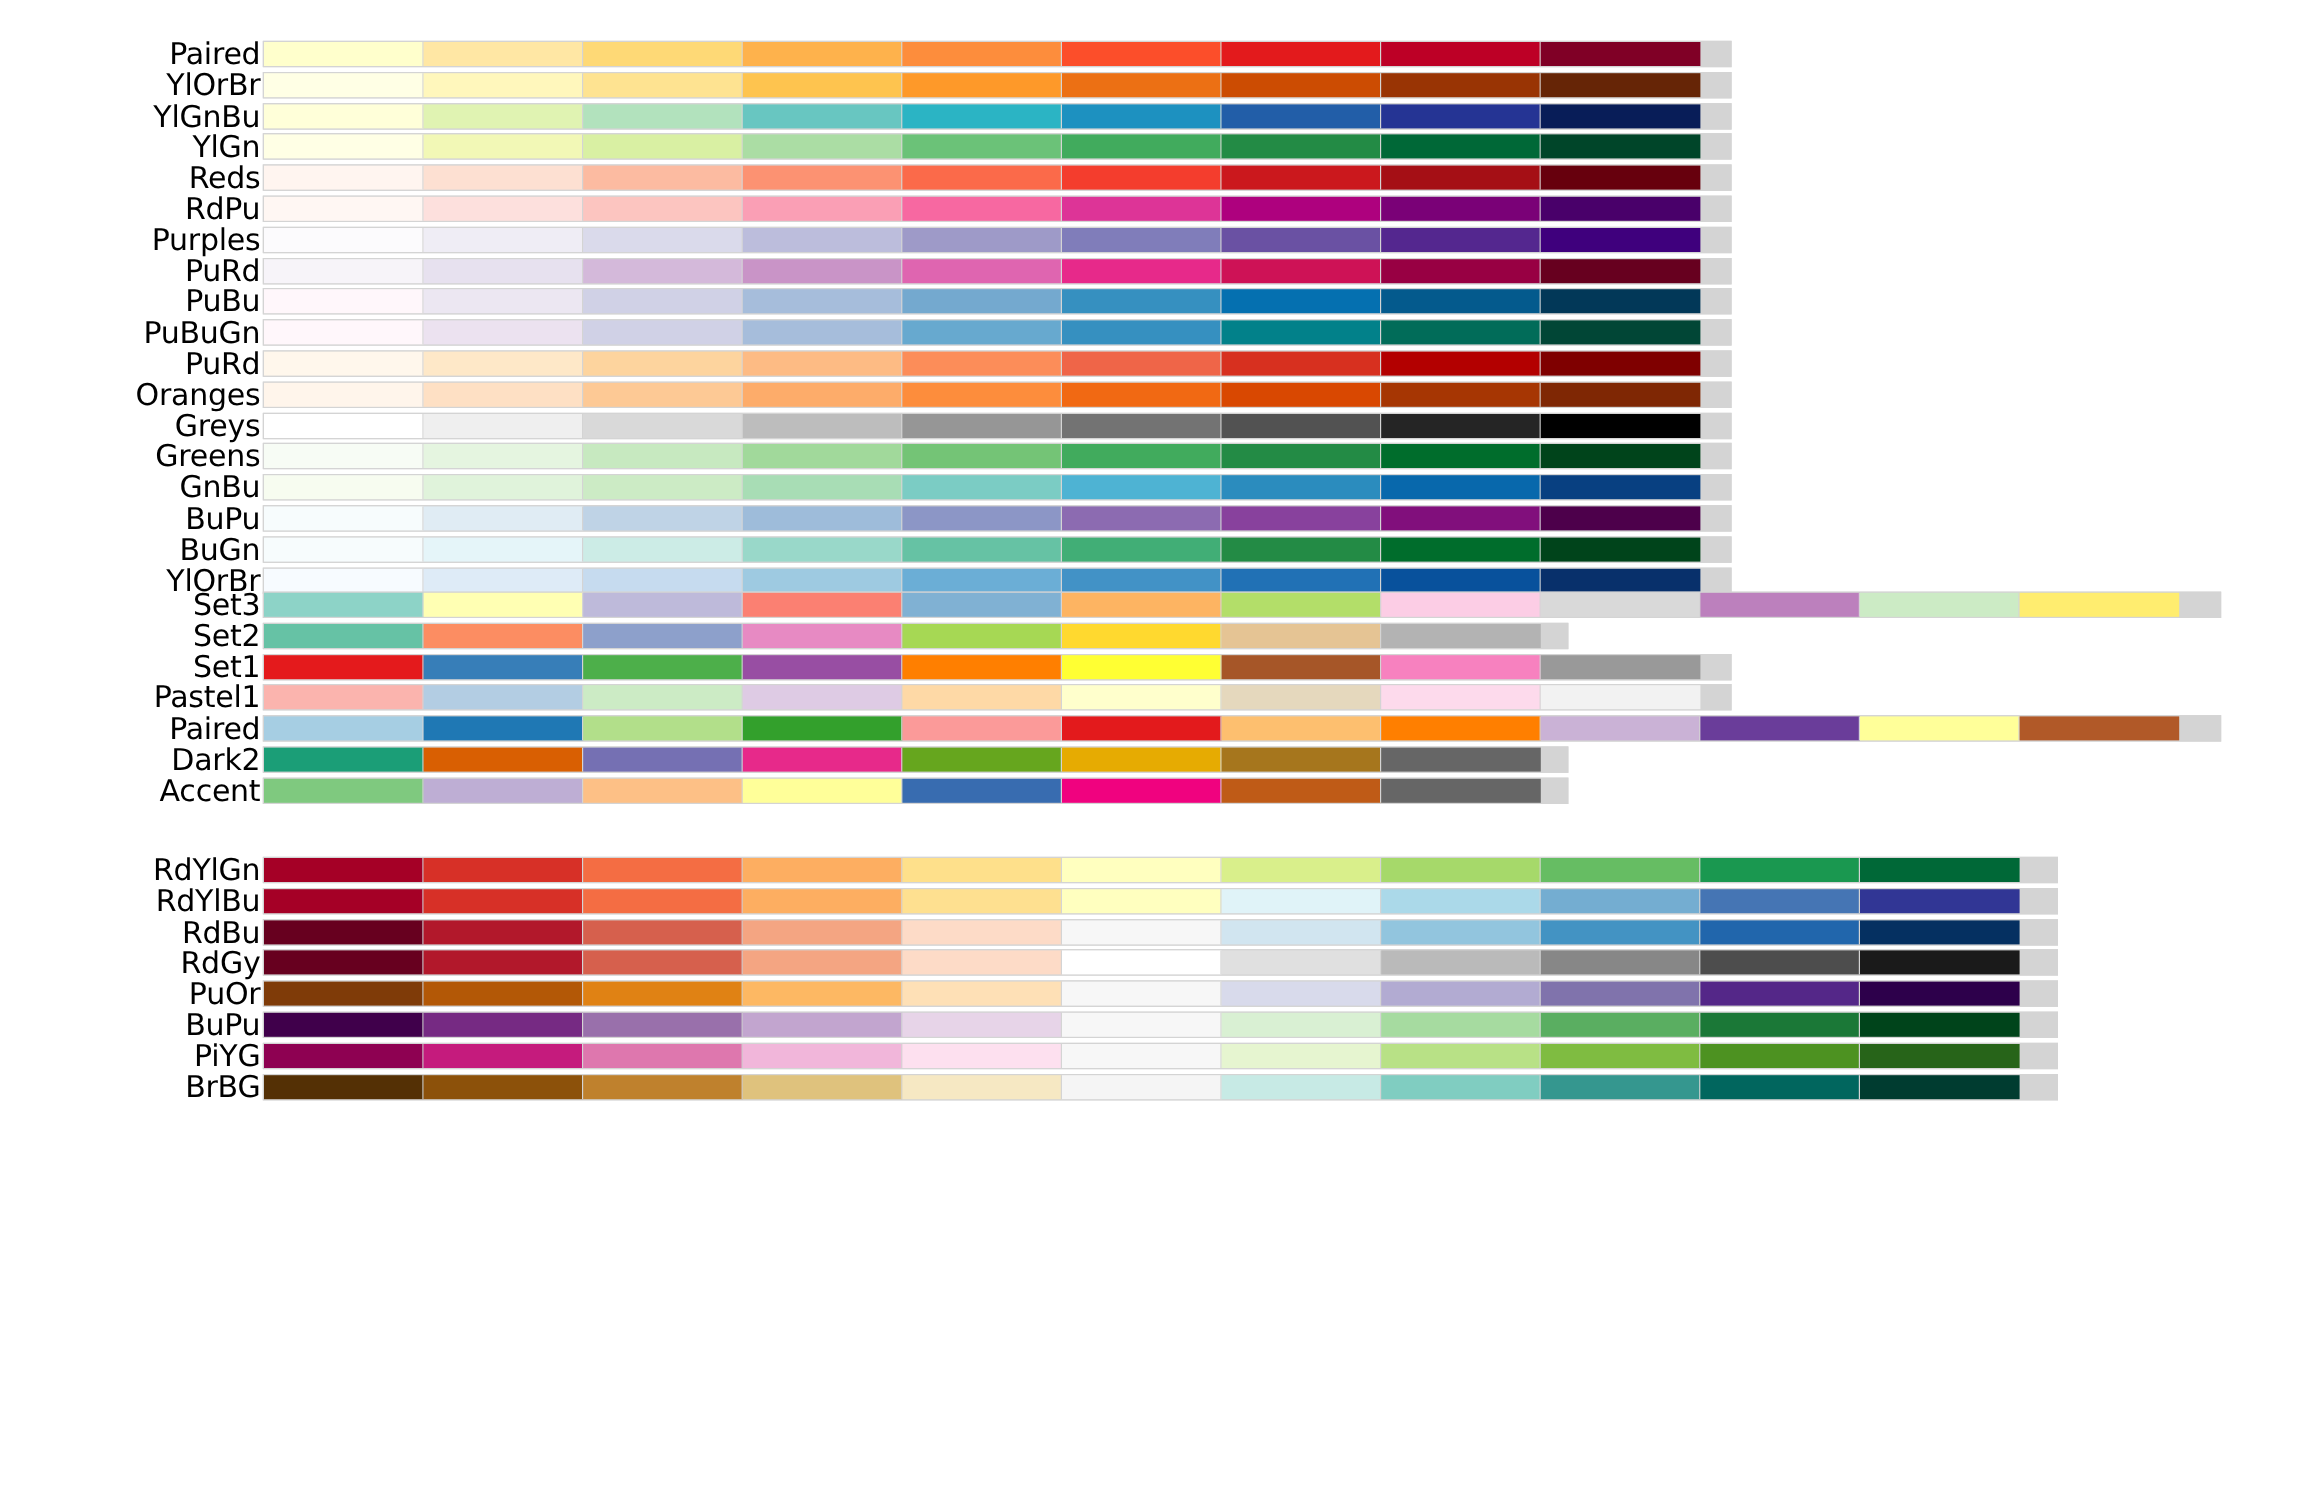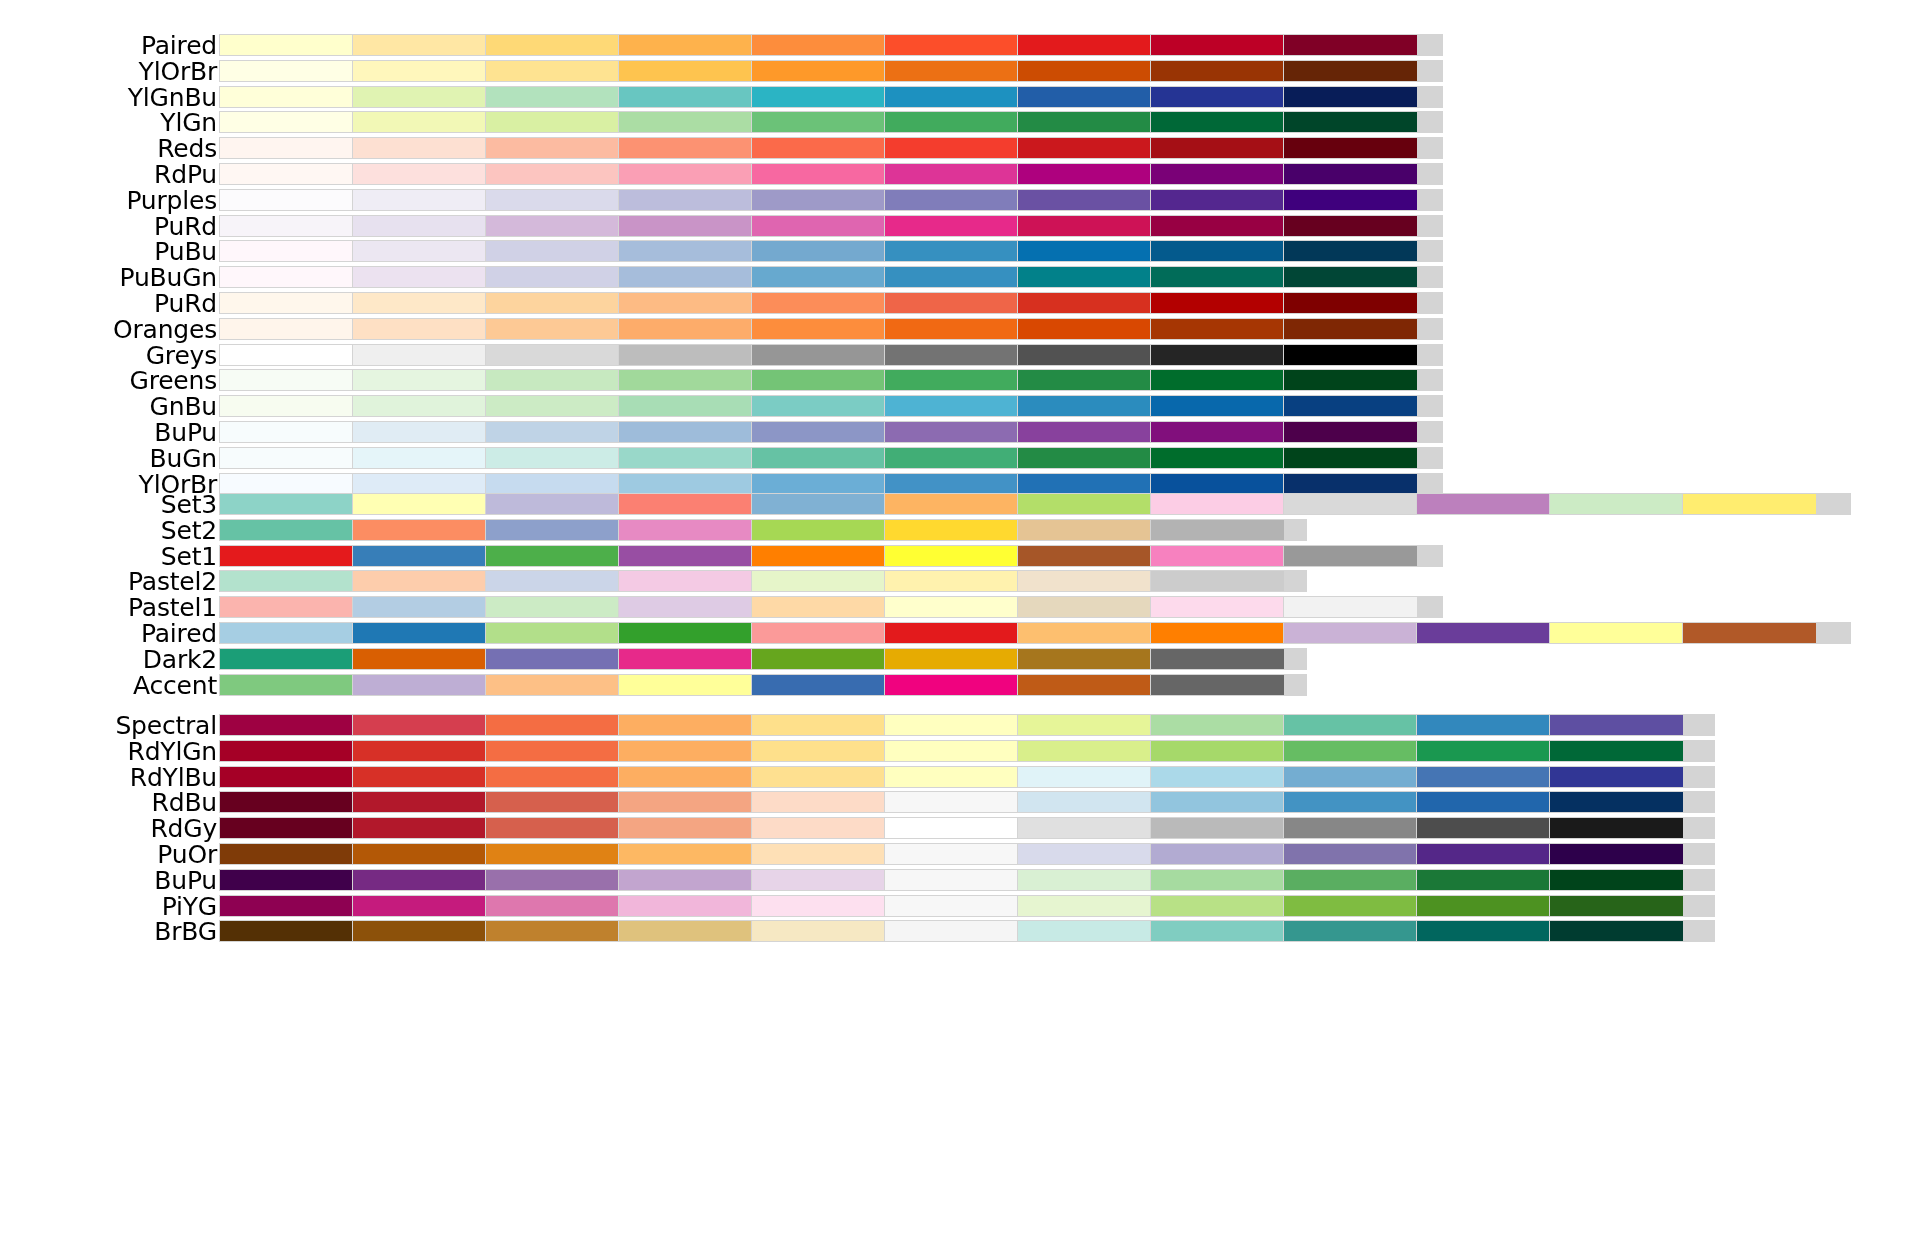--- a/index.html
+++ b/index.html
@@ -363,33 +363,20 @@
           <div class="swatch" title="Set1 3: #4daf4a" style="background: rgb(77, 175, 74); width: 133px;"></div>
           <div class="swatch" title="Set1 4: #984ea3" style="background: rgb(152, 78, 163); width: 133px;"></div>
           <div class="swatch" title="Set1 5: #ff7f00" style="background: rgb(255, 127, 0); width: 133px;"></div>
           <div class="swatch" title="Set1 6: #ffff33" style="background: rgb(255, 255, 51); width: 133px;"></div>
           <div class="swatch" title="Set1 7: #a65628" style="background: rgb(166, 86, 40); width: 133px;"></div>
           <div class="swatch" title="Set1 8: #f781bf" style="background: rgb(247, 129, 191); width: 133px;"></div>
           <div class="swatch" title="Set1 9: #999999" style="background: rgb(153, 153, 153); width: 133px;"></div>
         </div>
       </div>
       <div class="row">
-        <div class="row-label">Pastel2</div>
-        <div class="swatches" style="width: 1088px;">
-          <div class="swatch" title="Pastel2 1: #b3e2cd" style="background: rgb(179, 226, 205); width: 133px;"></div>
-          <div class="swatch" title="Pastel2 2: #fdcdac" style="background: rgb(253, 205, 172); width: 133px;"></div>
-          <div class="swatch" title="Pastel2 3: #cbd5e8" style="background: rgb(203, 213, 232); width: 133px;"></div>
-          <div class="swatch" title="Pastel2 4: #f4cae4" style="background: rgb(244, 202, 228); width: 133px;"></div>
-          <div class="swatch" title="Pastel2 5: #e6f5c9" style="background: rgb(230, 245, 201); width: 133px;"></div>
-          <div class="swatch" title="Pastel2 6: #fff2ae" style="background: rgb(255, 242, 174); width: 133px;"></div>
-          <div class="swatch" title="Pastel2 7: #f1e2cc" style="background: rgb(241, 226, 204); width: 133px;"></div>
-          <div class="swatch" title="Pastel2 8: #cccccc" style="background: rgb(204, 204, 204); width: 133px;"></div>
-        </div>
-      </div>
-      <div class="row">
         <div class="row-label">Pastel1</div>
         <div class="swatches" style="width: 1224px;">
           <div class="swatch" title="Pastel1 1: #fbb4ae" style="background: rgb(251, 180, 174); width: 133px;"></div>
           <div class="swatch" title="Pastel1 2: #b3cde3" style="background: rgb(179, 205, 227); width: 133px;"></div>
           <div class="swatch" title="Pastel1 3: #ccebc5" style="background: rgb(204, 235, 197); width: 133px;"></div>
           <div class="swatch" title="Pastel1 4: #decbe4" style="background: rgb(222, 203, 228); width: 133px;"></div>
           <div class="swatch" title="Pastel1 5: #fed9a6" style="background: rgb(254, 217, 166); width: 133px;"></div>
           <div class="swatch" title="Pastel1 6: #ffffcc" style="background: rgb(255, 255, 204); width: 133px;"></div>
           <div class="swatch" title="Pastel1 7: #e5d8bd" style="background: rgb(229, 216, 189); width: 133px;"></div>
           <div class="swatch" title="Pastel1 8: #fddaec" style="background: rgb(253, 218, 236); width: 133px;"></div>
@@ -435,36 +422,20 @@
           <div class="swatch" title="Accent 4: #ffff99" style="background: rgb(255, 255, 153); width: 133px;"></div>
           <div class="swatch" title="Accent 5: #386cb0" style="background: rgb(56, 108, 176); width: 133px;"></div>
           <div class="swatch" title="Accent 6: #f0027f" style="background: rgb(240, 2, 127); width: 133px;"></div>
           <div class="swatch" title="Accent 7: #bf5b17" style="background: rgb(191, 91, 23); width: 133px;"></div>
           <div class="swatch" title="Accent 8: #666666" style="background: rgb(102, 102, 102); width: 133px;"></div>
         </div>
       </div>
     </div>
     <div class="group" style="top: 714px;">
       <div class="row">
-        <div class="row-label">Spectral</div>
-        <div class="swatches" style="width: 1496px;">
-          <div class="swatch" title="Spectral 1: #9e0142" style="background: rgb(158, 1, 66); width: 133px;"></div>
-          <div class="swatch" title="Spectral 2: #d53e4f" style="background: rgb(213, 62, 79); width: 133px;"></div>
-          <div class="swatch" title="Spectral 3: #f46d43" style="background: rgb(244, 109, 67); width: 133px;"></div>
-          <div class="swatch" title="Spectral 4: #fdae61" style="background: rgb(253, 174, 97); width: 133px;"></div>
-          <div class="swatch" title="Spectral 5: #fee08b" style="background: rgb(254, 224, 139); width: 133px;"></div>
-          <div class="swatch" title="Spectral 6: #ffffbf" style="background: rgb(255, 255, 191); width: 133px;"></div>
-          <div class="swatch" title="Spectral 7: #e6f598" style="background: rgb(230, 245, 152); width: 133px;"></div>
-          <div class="swatch" title="Spectral 8: #abdda4" style="background: rgb(171, 221, 164); width: 133px;"></div>
-          <div class="swatch" title="Spectral 9: #66c2a5" style="background: rgb(102, 194, 165); width: 133px;"></div>
-          <div class="swatch" title="Spectral 10: #3288bd" style="background: rgb(50, 136, 189); width: 133px;"></div>
-          <div class="swatch" title="Spectral 11: #5e4fa2" style="background: rgb(94, 79, 162); width: 133px;"></div>
-        </div>
-      </div>
-      <div class="row">
         <div class="row-label">RdYlGn</div>
         <div class="swatches" style="width: 1496px;">
           <div class="swatch" title="RdYlGn 1: #a50026" style="background: rgb(165, 0, 38); width: 133px;"></div>
           <div class="swatch" title="RdYlGn 2: #d73027" style="background: rgb(215, 48, 39); width: 133px;"></div>
           <div class="swatch" title="RdYlGn 3: #f46d43" style="background: rgb(244, 109, 67); width: 133px;"></div>
           <div class="swatch" title="RdYlGn 4: #fdae61" style="background: rgb(253, 174, 97); width: 133px;"></div>
           <div class="swatch" title="RdYlGn 5: #fee08b" style="background: rgb(254, 224, 139); width: 133px;"></div>
           <div class="swatch" title="RdYlGn 6: #ffffbf" style="background: rgb(255, 255, 191); width: 133px;"></div>
           <div class="swatch" title="RdYlGn 7: #d9ef8b" style="background: rgb(217, 239, 139); width: 133px;"></div>
           <div class="swatch" title="RdYlGn 8: #a6d96a" style="background: rgb(166, 217, 106); width: 133px;"></div>

